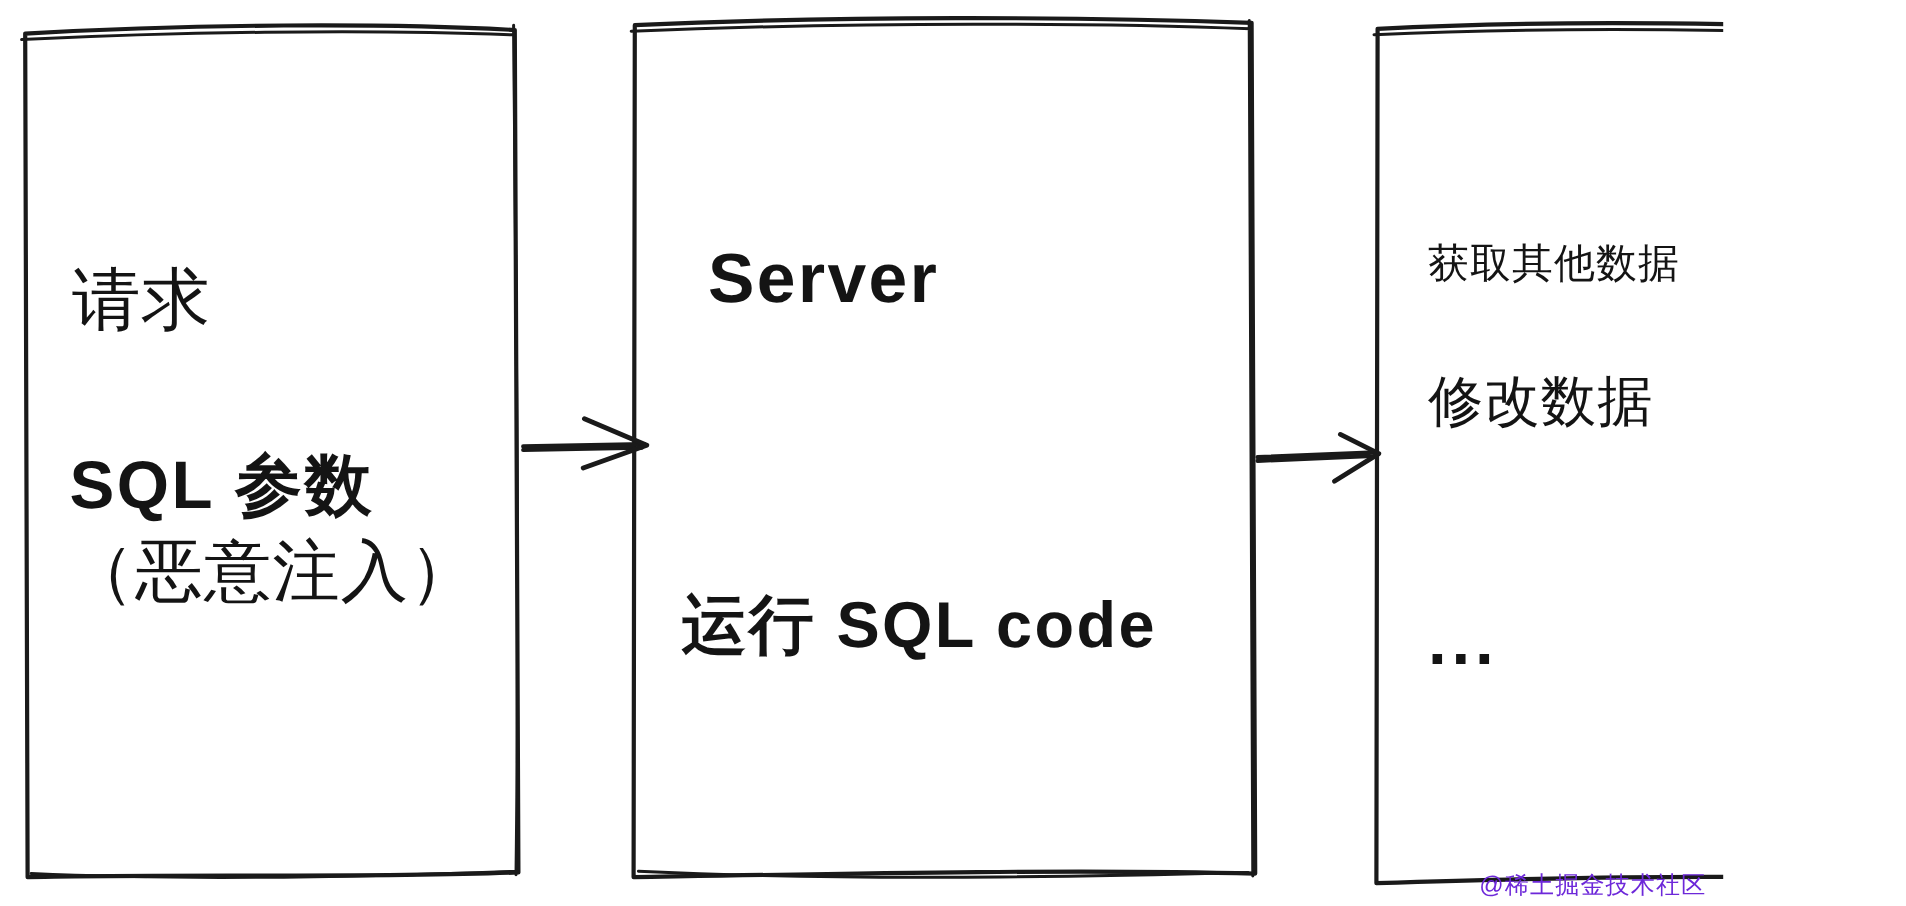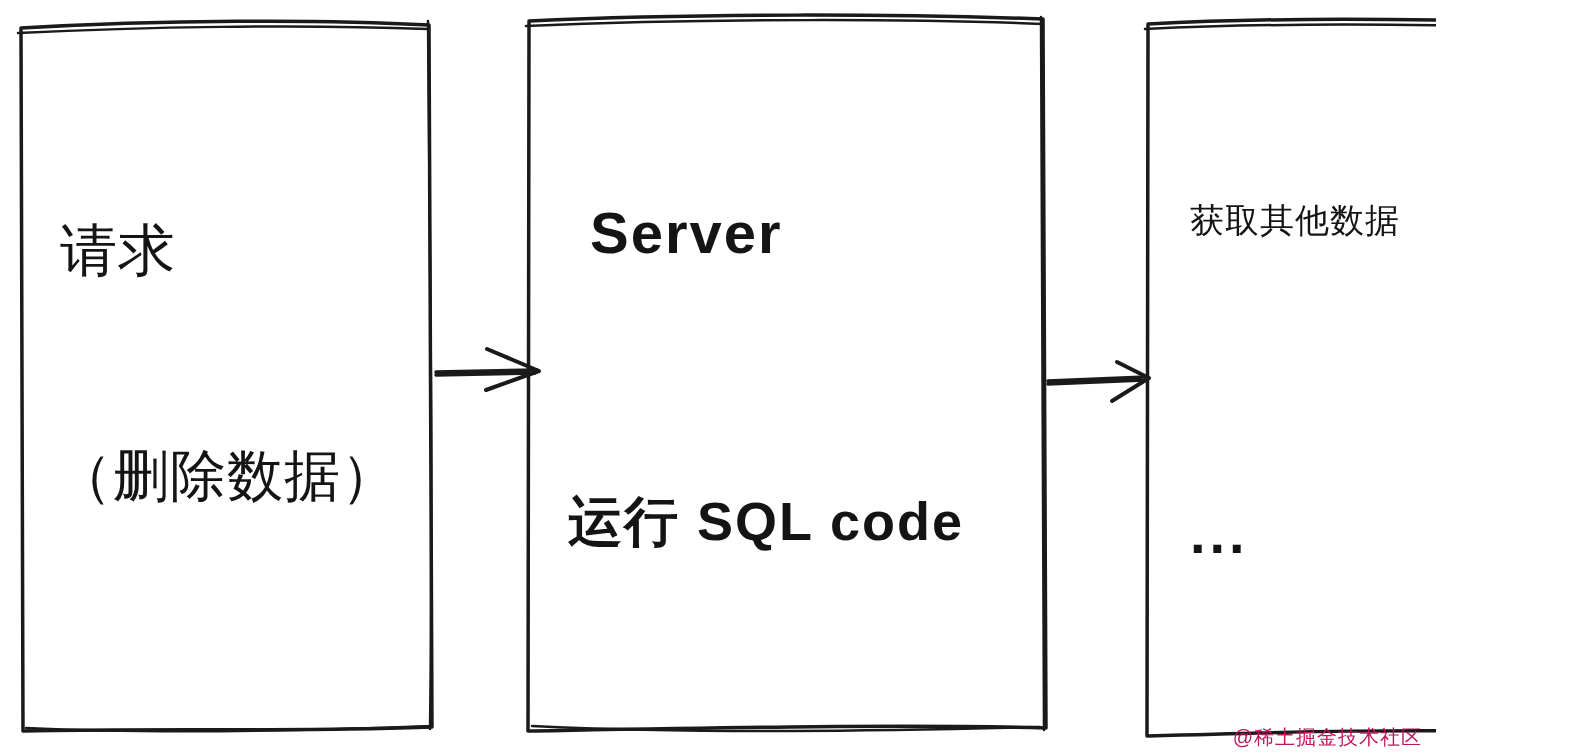--- a/index.html
+++ b/index.html
@@ -50,21 +50,21 @@
   
   .b3-l1 { left: 1190px; top: 206px; font-size: 34px; font-family: Liberation Mono, monospace; }
   .b3-l2 { left: 1190px; top: 311px; font-size: 46px; }
   .b3-l3 { left: 1190px; top: 416px; font-size: 46px; }
   .b3-l4 { left: 1190px; top: 506px; font-size: 56px; font-weight: 700; letter-spacing: 4px; }
   .watermark {
     position: absolute;
     right: 14px;
     top: 724px;
     font-size: 20px;
-    color: #be185d;
+    color: #6d28d9;
     letter-spacing: 1px;
     font-weight: 400;
   }
 </style>
 </head>
 <body>
 
 <div class="canvas">
 
   <svg class="sketch-layer" viewBox="0 0 1588 755" xmlns="http://www.w3.org/2000/svg" aria-hidden="true">
@@ -91,23 +91,25 @@
       </g>
 
       <g>
         <path stroke-width="3.5" d="M 1048 381 L 1146 377 M 1048 384 L 1144 380"></path>
         <path stroke-width="4" d="M 1117 362 L 1149 378 L 1112 401"></path>
       </g>
     </g>
   </svg>
 
   <div class="txt cjk b1-l1">请求</div>
-  <div class="txt cjk b1-l3">（删除数据）</div>
+  <div class="txt hand b1-l2">SQL 参数</div>
+  <div class="txt cjk b1-l3">（恶意注入）</div>
 
   <div class="txt hand b2-l1">Server</div>
   <div class="txt hand b2-l3">运行 SQL code</div>
 
   <div class="txt cjk b3-l1">获取其他数据</div>
+  <div class="txt cjk b3-l2">修改数据</div>
   <div class="txt b3-l4">...</div>
 
   <div class="watermark">@稀土掘金技术社区</div>
 
 </div>
 
 </body></html>

